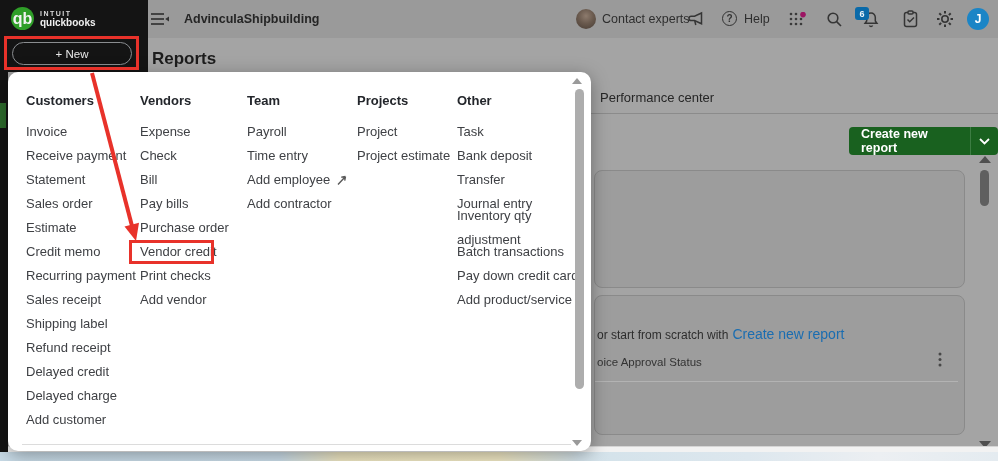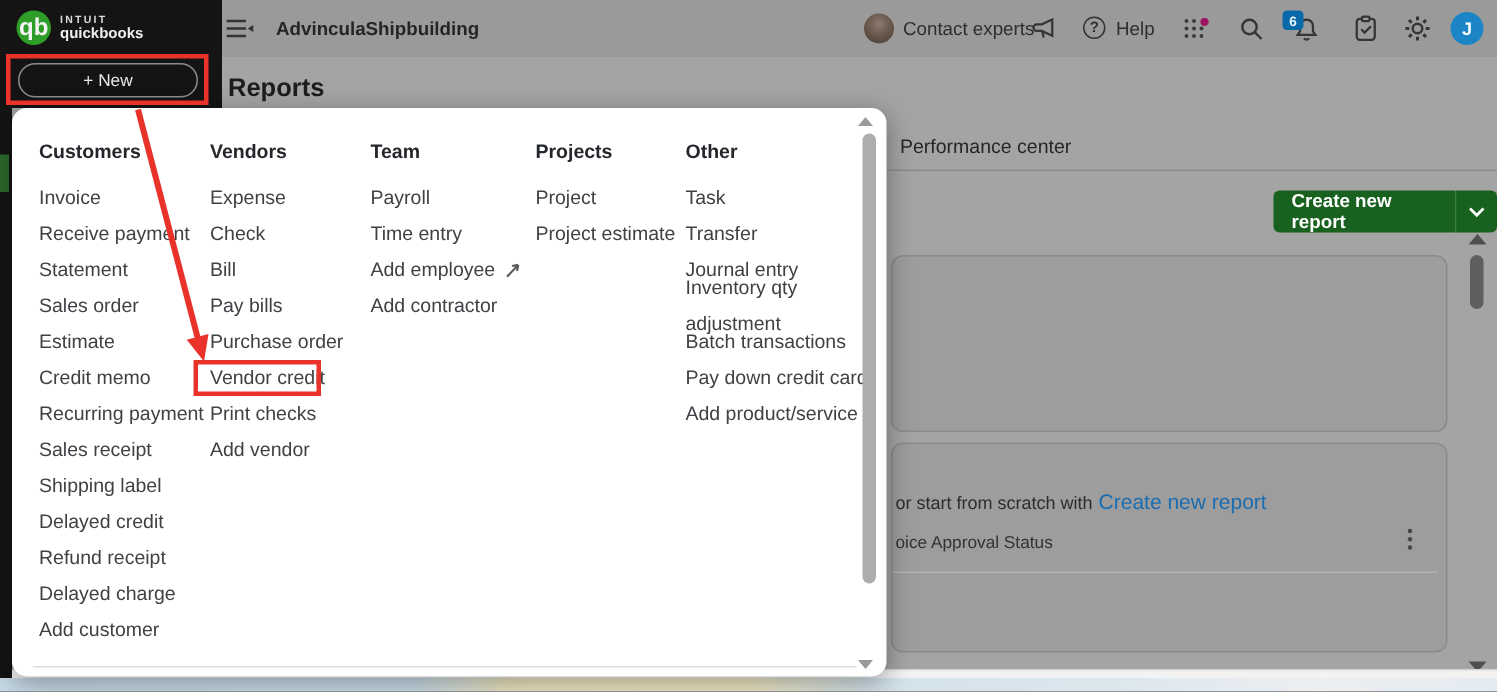--- a/index.html
+++ b/index.html
@@ -255,24 +255,24 @@
           <div class="menu-item">
             <span>Recurring payment</span>
           </div>
           <div class="menu-item">
             <span>Sales receipt</span>
           </div>
           <div class="menu-item">
             <span>Shipping label</span>
           </div>
           <div class="menu-item">
+            <span>Refund receipt</span>
+          </div>
+          <div class="menu-item">
             <span>Delayed credit</span>
-          </div>
-          <div class="menu-item">
-            <span>Refund receipt</span>
           </div>
           <div class="menu-item">
             <span>Delayed charge</span>
           </div>
           <div class="menu-item">
             <span>Add customer</span>
           </div>
         </div>
         <div class="menu-col" style="left: 132px;">
           <div class="menu-col-title">Vendors</div>
@@ -325,20 +325,23 @@
             <span>Project</span>
           </div>
           <div class="menu-item">
             <span>Project estimate</span>
           </div>
         </div>
         <div class="menu-col" style="left: 449px;">
           <div class="menu-col-title">Other</div>
           <div class="menu-item">
             <span>Task</span>
+          </div>
+          <div class="menu-item">
+            <span>Bank deposit</span>
           </div>
           <div class="menu-item">
             <span>Transfer</span>
           </div>
           <div class="menu-item">
             <span>Journal entry</span>
           </div>
           <div class="menu-item">
             <span>Inventory qty adjustment</span>
           </div>

